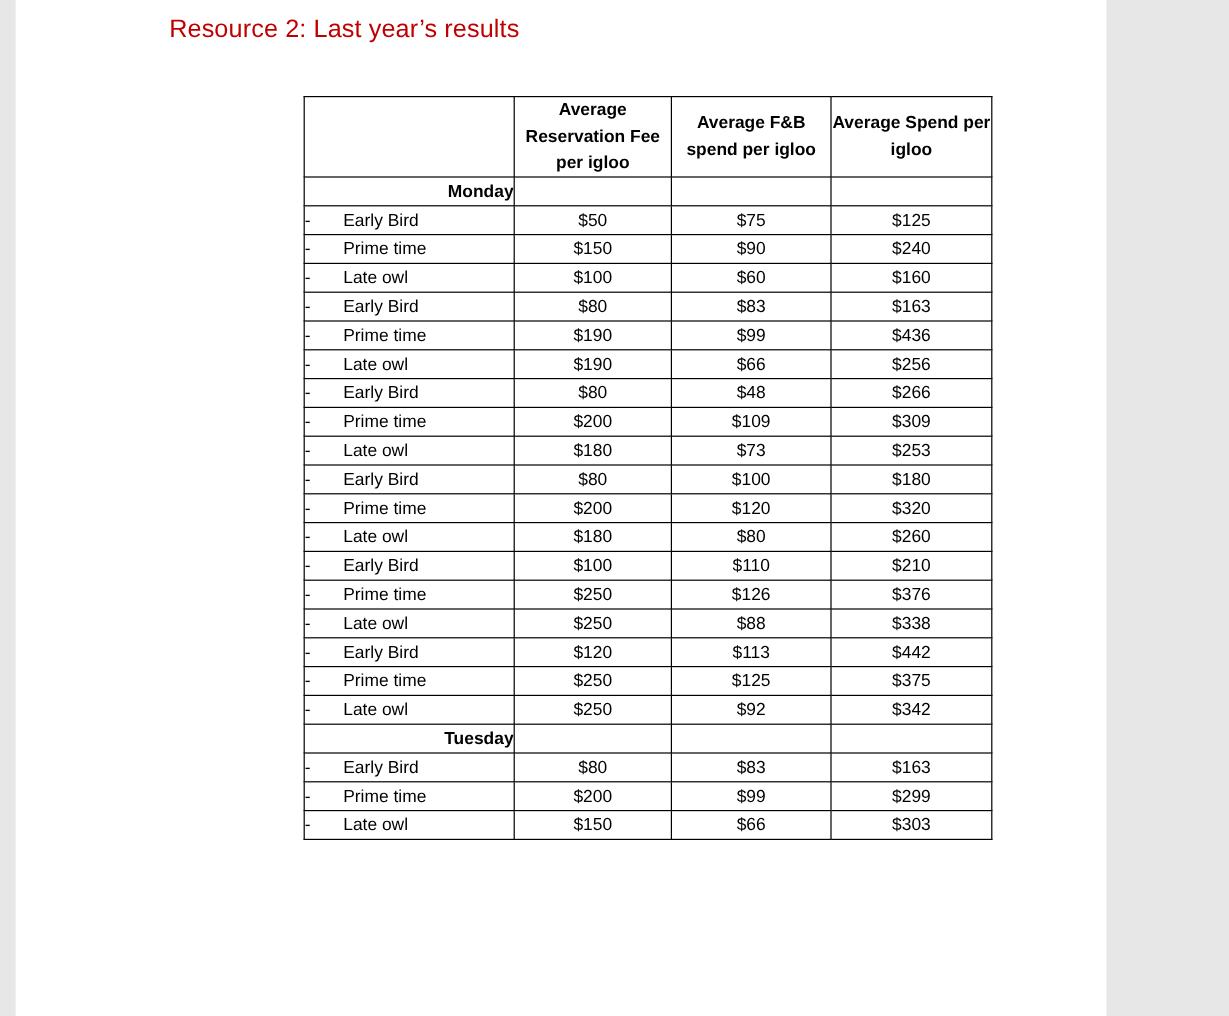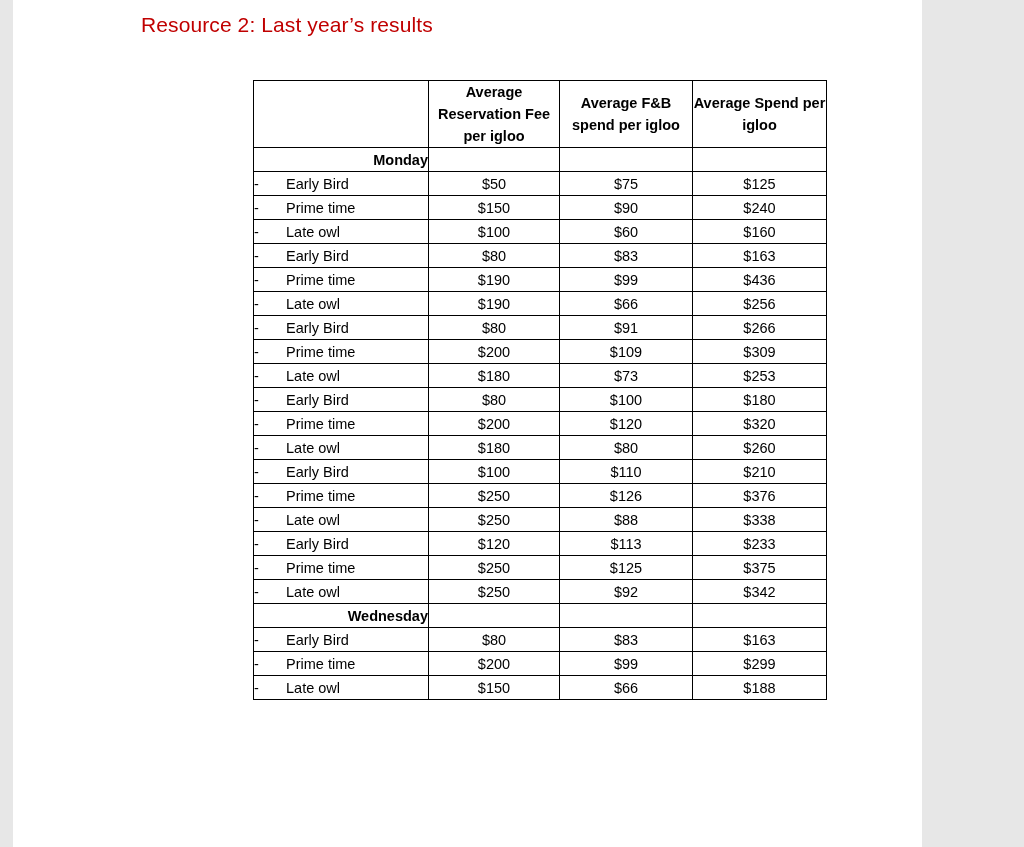--- a/index.html
+++ b/index.html
@@ -135,21 +135,21 @@
         </tr>
         <tr>
           <td class="sub-cell"><span class="dash">-</span><span>Late owl</span></td>
           <td class="val">$190</td>
           <td class="val">$66</td>
           <td class="val">$256</td>
         </tr>
         <tr>
           <td class="sub-cell"><span class="dash">-</span><span>Early Bird</span></td>
           <td class="val">$80</td>
-          <td class="val">$91</td>
+          <td class="val">$48</td>
           <td class="val">$266</td>
         </tr>
         <tr>
           <td class="sub-cell"><span class="dash">-</span><span>Prime time</span></td>
           <td class="val">$200</td>
           <td class="val">$109</td>
           <td class="val">$309</td>
         </tr>
         <tr>
           <td class="sub-cell"><span class="dash">-</span><span>Late owl</span></td>
@@ -190,53 +190,53 @@
         <tr>
           <td class="sub-cell"><span class="dash">-</span><span>Late owl</span></td>
           <td class="val">$250</td>
           <td class="val">$88</td>
           <td class="val">$338</td>
         </tr>
         <tr>
           <td class="sub-cell"><span class="dash">-</span><span>Early Bird</span></td>
           <td class="val">$120</td>
           <td class="val">$113</td>
-          <td class="val">$233</td>
+          <td class="val">$442</td>
         </tr>
         <tr>
           <td class="sub-cell"><span class="dash">-</span><span>Prime time</span></td>
           <td class="val">$250</td>
           <td class="val">$125</td>
           <td class="val">$375</td>
         </tr>
         <tr>
           <td class="sub-cell"><span class="dash">-</span><span>Late owl</span></td>
           <td class="val">$250</td>
           <td class="val">$92</td>
           <td class="val">$342</td>
         </tr>
         <tr>
-          <td class="day-cell">Wednesday</td>
+          <td class="day-cell">Tuesday</td>
           <td></td>
           <td></td>
           <td></td>
         </tr>
         <tr>
           <td class="sub-cell"><span class="dash">-</span><span>Early Bird</span></td>
           <td class="val">$80</td>
           <td class="val">$83</td>
           <td class="val">$163</td>
         </tr>
         <tr>
           <td class="sub-cell"><span class="dash">-</span><span>Prime time</span></td>
           <td class="val">$200</td>
           <td class="val">$99</td>
           <td class="val">$299</td>
         </tr>
         <tr>
           <td class="sub-cell"><span class="dash">-</span><span>Late owl</span></td>
           <td class="val">$150</td>
           <td class="val">$66</td>
-          <td class="val">$188</td>
+          <td class="val">$303</td>
         </tr>
       </tbody>
   </table>
 </div>
 
 </body></html>

